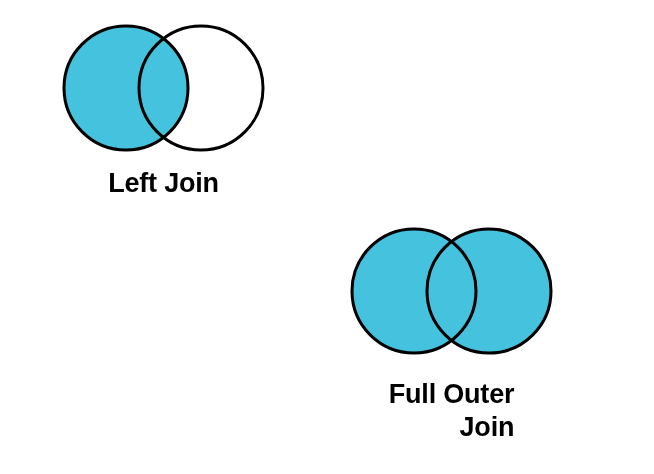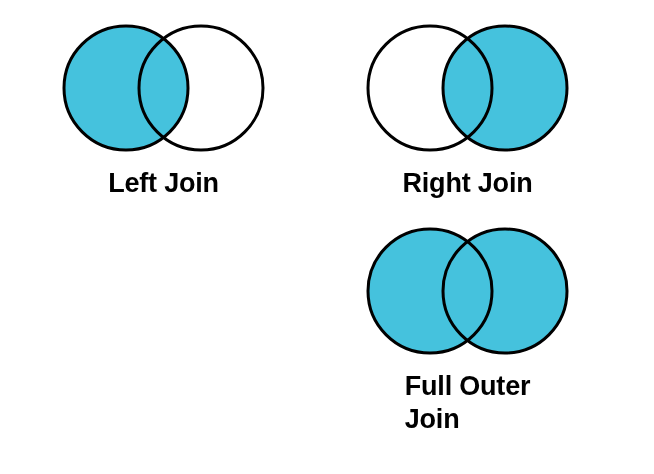--- a/index.html
+++ b/index.html
@@ -22,34 +22,34 @@
   .venn-cell {
     position: absolute;
     width: 327px;
     display: flex;
     flex-direction: column;
     align-items: center;
   }
   #cell-left-join   { left: 0px;   top: 18px; }
   #cell-right-join  { left: 304px; top: 18px; }
   #cell-inner-join  { left: 0px;   top: 221px; }
-  #cell-full-outer  { left: 304px; top: 221px; }
+  #cell-full-outer  { left: 288px; top: 221px; gap: 8px; }
 
   .venn-svg {
     display: block;
   }
   .venn-label {
     margin-top: 4px;
     font-family: "Liberation Sans", sans-serif;
     font-weight: bold;
     font-size: 27px;
     line-height: 33px;
     letter-spacing: -0.2px;
     color: #000000;
-    text-align: left;
+    text-align: right;
     white-space: pre-line;
   }
   .c-outline {
     fill: none;
     stroke: #000000;
     stroke-width: 3;
   }
 </style>
 </head>
 <body>
@@ -71,37 +71,20 @@
       <g clip-path="url(#clipLeftA)">
         <circle cx="160" cy="70" r="62" fill="#45c2dd"></circle>
       </g>
 
       <circle class="c-outline" cx="85" cy="70" r="62"></circle>
       <circle class="c-outline" cx="160" cy="70" r="62"></circle>
     </svg>
     <div class="venn-label">Left Join</div>
   </div>
 
-  <div class="venn-cell" id="cell-right-join">
-    <svg class="venn-svg" width="245" height="145" viewBox="0 0 245 145">
-      <defs>
-        <clipPath id="clipRightB">
-            <circle cx="160" cy="70" r="62"></circle>
-          </clipPath>
-      </defs>
-      <circle cx="85" cy="70" r="62" fill="#ffffff" fill-opacity="0"></circle>
-      <circle cx="160" cy="70" r="62" fill="#45c2dd"></circle>
-      <g clip-path="url(#clipRightB)">
-        <circle cx="85" cy="70" r="62" fill="#45c2dd"></circle>
-      </g>
-      <circle class="c-outline" cx="85" cy="70" r="62"></circle>
-      <circle class="c-outline" cx="160" cy="70" r="62"></circle>
-    </svg>
-    <div class="venn-label">Right Join</div>
-  </div>
 
 
   <div class="venn-cell" id="cell-full-outer">
     <svg class="venn-svg" width="245" height="145" viewBox="0 0 245 145">
       <circle cx="85" cy="70" r="62" fill="#45c2dd"></circle>
       <circle cx="160" cy="70" r="62" fill="#45c2dd"></circle>
       <circle class="c-outline" cx="85" cy="70" r="62"></circle>
       <circle class="c-outline" cx="160" cy="70" r="62"></circle>
     </svg>
     <div class="venn-label">Full Outer

